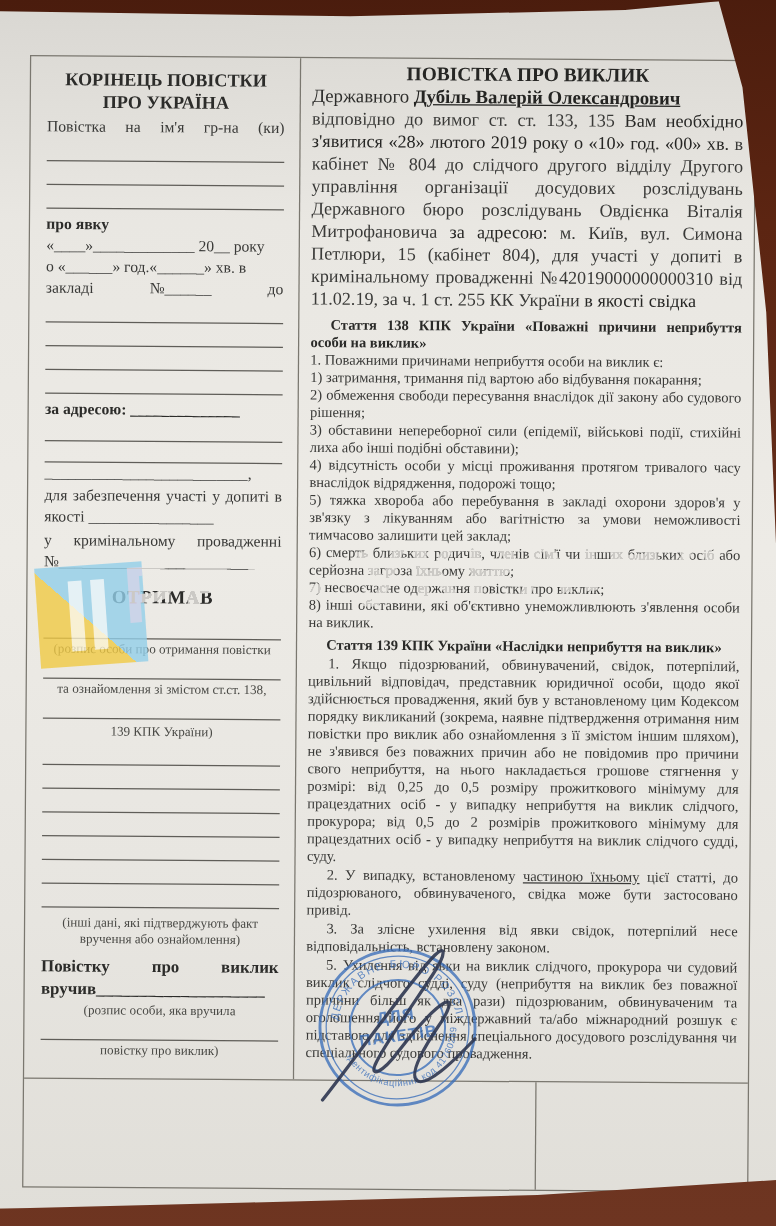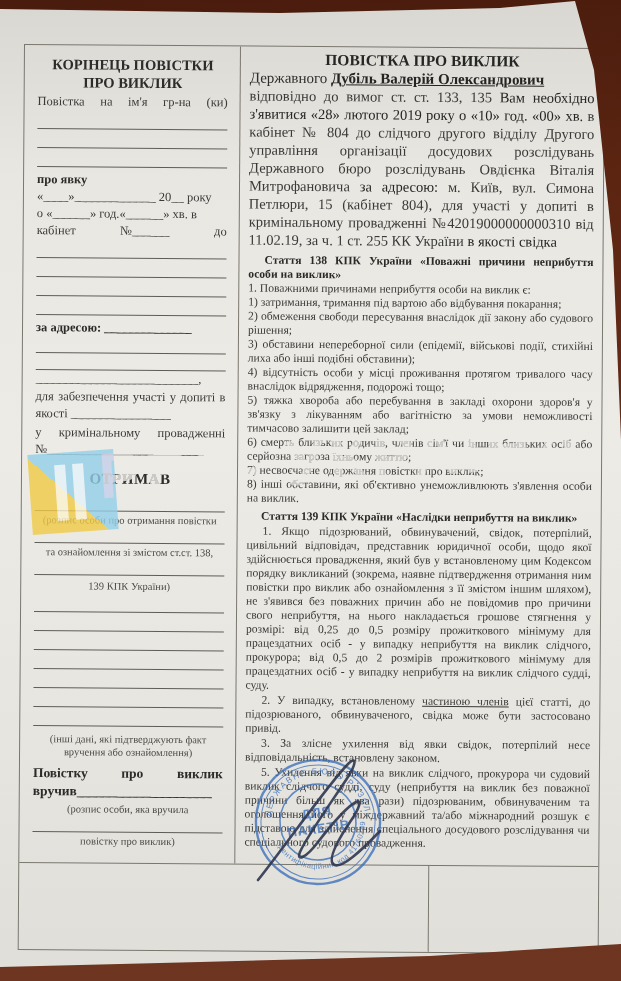--- a/index.html
+++ b/index.html
@@ -59,32 +59,32 @@
 </head>
 <body>
 
 <div class="scene">
   <div class="paper">
 
     <div class="doc">
       <div class="row-main">
 
         <div class="stub">
-          <h1><span>КОРІНЕЦЬ ПОВІСТКИ</span><br><span>ПРО ВИКЛИК</span></h1>
+          <h1><span>КОРІНЕЦЬ ПОВІСТКИ</span><br><span>ПРО УКРАЇНА</span></h1>
           <div class="lbl">Повістка на ім'я гр-на (ки)</div>
           <div class="ulg">
             <div class="ul"></div>
             <div class="ul"></div>
             <div class="ul"></div>
           </div>
           <div class="bold mt4">про явку</div>
           <div>«____»_____________ 20__ року</div>
           <div>о «______» год.«______» хв. в</div>
           <div class="spread">
-            <span>кабінет</span>
+            <span>закладі</span>
             <span>№______</span>
             <span>до</span>
           </div>
           <div class="ulg">
             <div class="ul"></div>
             <div class="ul"></div>
             <div class="ul"></div>
             <div class="ul"></div>
           </div>
           <div class="mt4"><span class="bold">за адресою: ______________</span></div>
@@ -134,21 +134,21 @@
               <div>3) обставини непереборної сили (епідемії, військові події, стихійні лиха або інші подібні обставини);</div>
               <div>4) відсутність особи у місці проживання протягом тривалого часу внаслідок відрядження, подорожі тощо;</div>
               <div>5) тяжка хвороба або перебування в закладі охорони здоров'я у зв'язку з лікуванням або вагітністю за умови неможливості тимчасово залишити цей заклад;</div>
               <div>6) смерть близьких родичів, членів сім'ї чи інших близьких осіб або серйозна загроза їхньому життю;</div>
               <div>7) несвоєчасне одержання повістки про виклик;</div>
               <div>8) інші обставини, які об'єктивно унеможливлюють з'явлення особи на виклик.</div>
             </div>
 
           <div class="art art-head center" style="text-indent:0;text-align:center">Стаття 139 КПК України «Наслідки неприбуття на виклик»</div>
           <div class="art p-ind">1. Якщо підозрюваний, обвинувачений, свідок, потерпілий, цивільний відповідач, представник юридичної особи, щодо якої здійснюється провадження, який був у встановленому цим Кодексом порядку викликаний (зокрема, наявне підтвердження отримання ним повістки про виклик або ознайомлення з її змістом іншим шляхом), не з'явився без поважних причин або не повідомив про причини свого неприбуття, на нього накладається грошове стягнення у розмірі: від 0,25 до 0,5 розміру прожиткового мінімуму для працездатних осіб - у випадку неприбуття на виклик слідчого, прокурора; від 0,5 до 2 розмірів прожиткового мінімуму для працездатних осіб - у випадку неприбуття на виклик слідчого судді, суду.</div>
-          <div class="art p-ind"><span>2. У випадку, встановленому </span><span class="u">частиною членів</span><span> цієї статті, до підозрюваного, обвинуваченого, свідка може бути застосовано привід.</span></div>
+          <div class="art p-ind"><span>2. У випадку, встановленому </span><span class="u">частиною їхньому</span><span> цієї статті, до підозрюваного, обвинуваченого, свідка може бути застосовано привід.</span></div>
           <div class="art p-ind">3. За злісне ухилення від явки свідок, потерпілий несе відповідальність, встановлену законом.</div>
           <div class="art p-ind">5. Ухилення від явки на виклик слідчого, прокурора чи судовий виклик слідчого судді, суду (неприбуття на виклик без поважної причини більш як два рази) підозрюваним, обвинуваченим та оголошення його у міждержавний та/або міжнародний розшук є підставою для здійснення спеціального досудового розслідування чи спеціального судового провадження.</div>
 
           <div class="sig-row">
 
             <span class="sig-line"></span>
 
           </div>
 
         </div>

